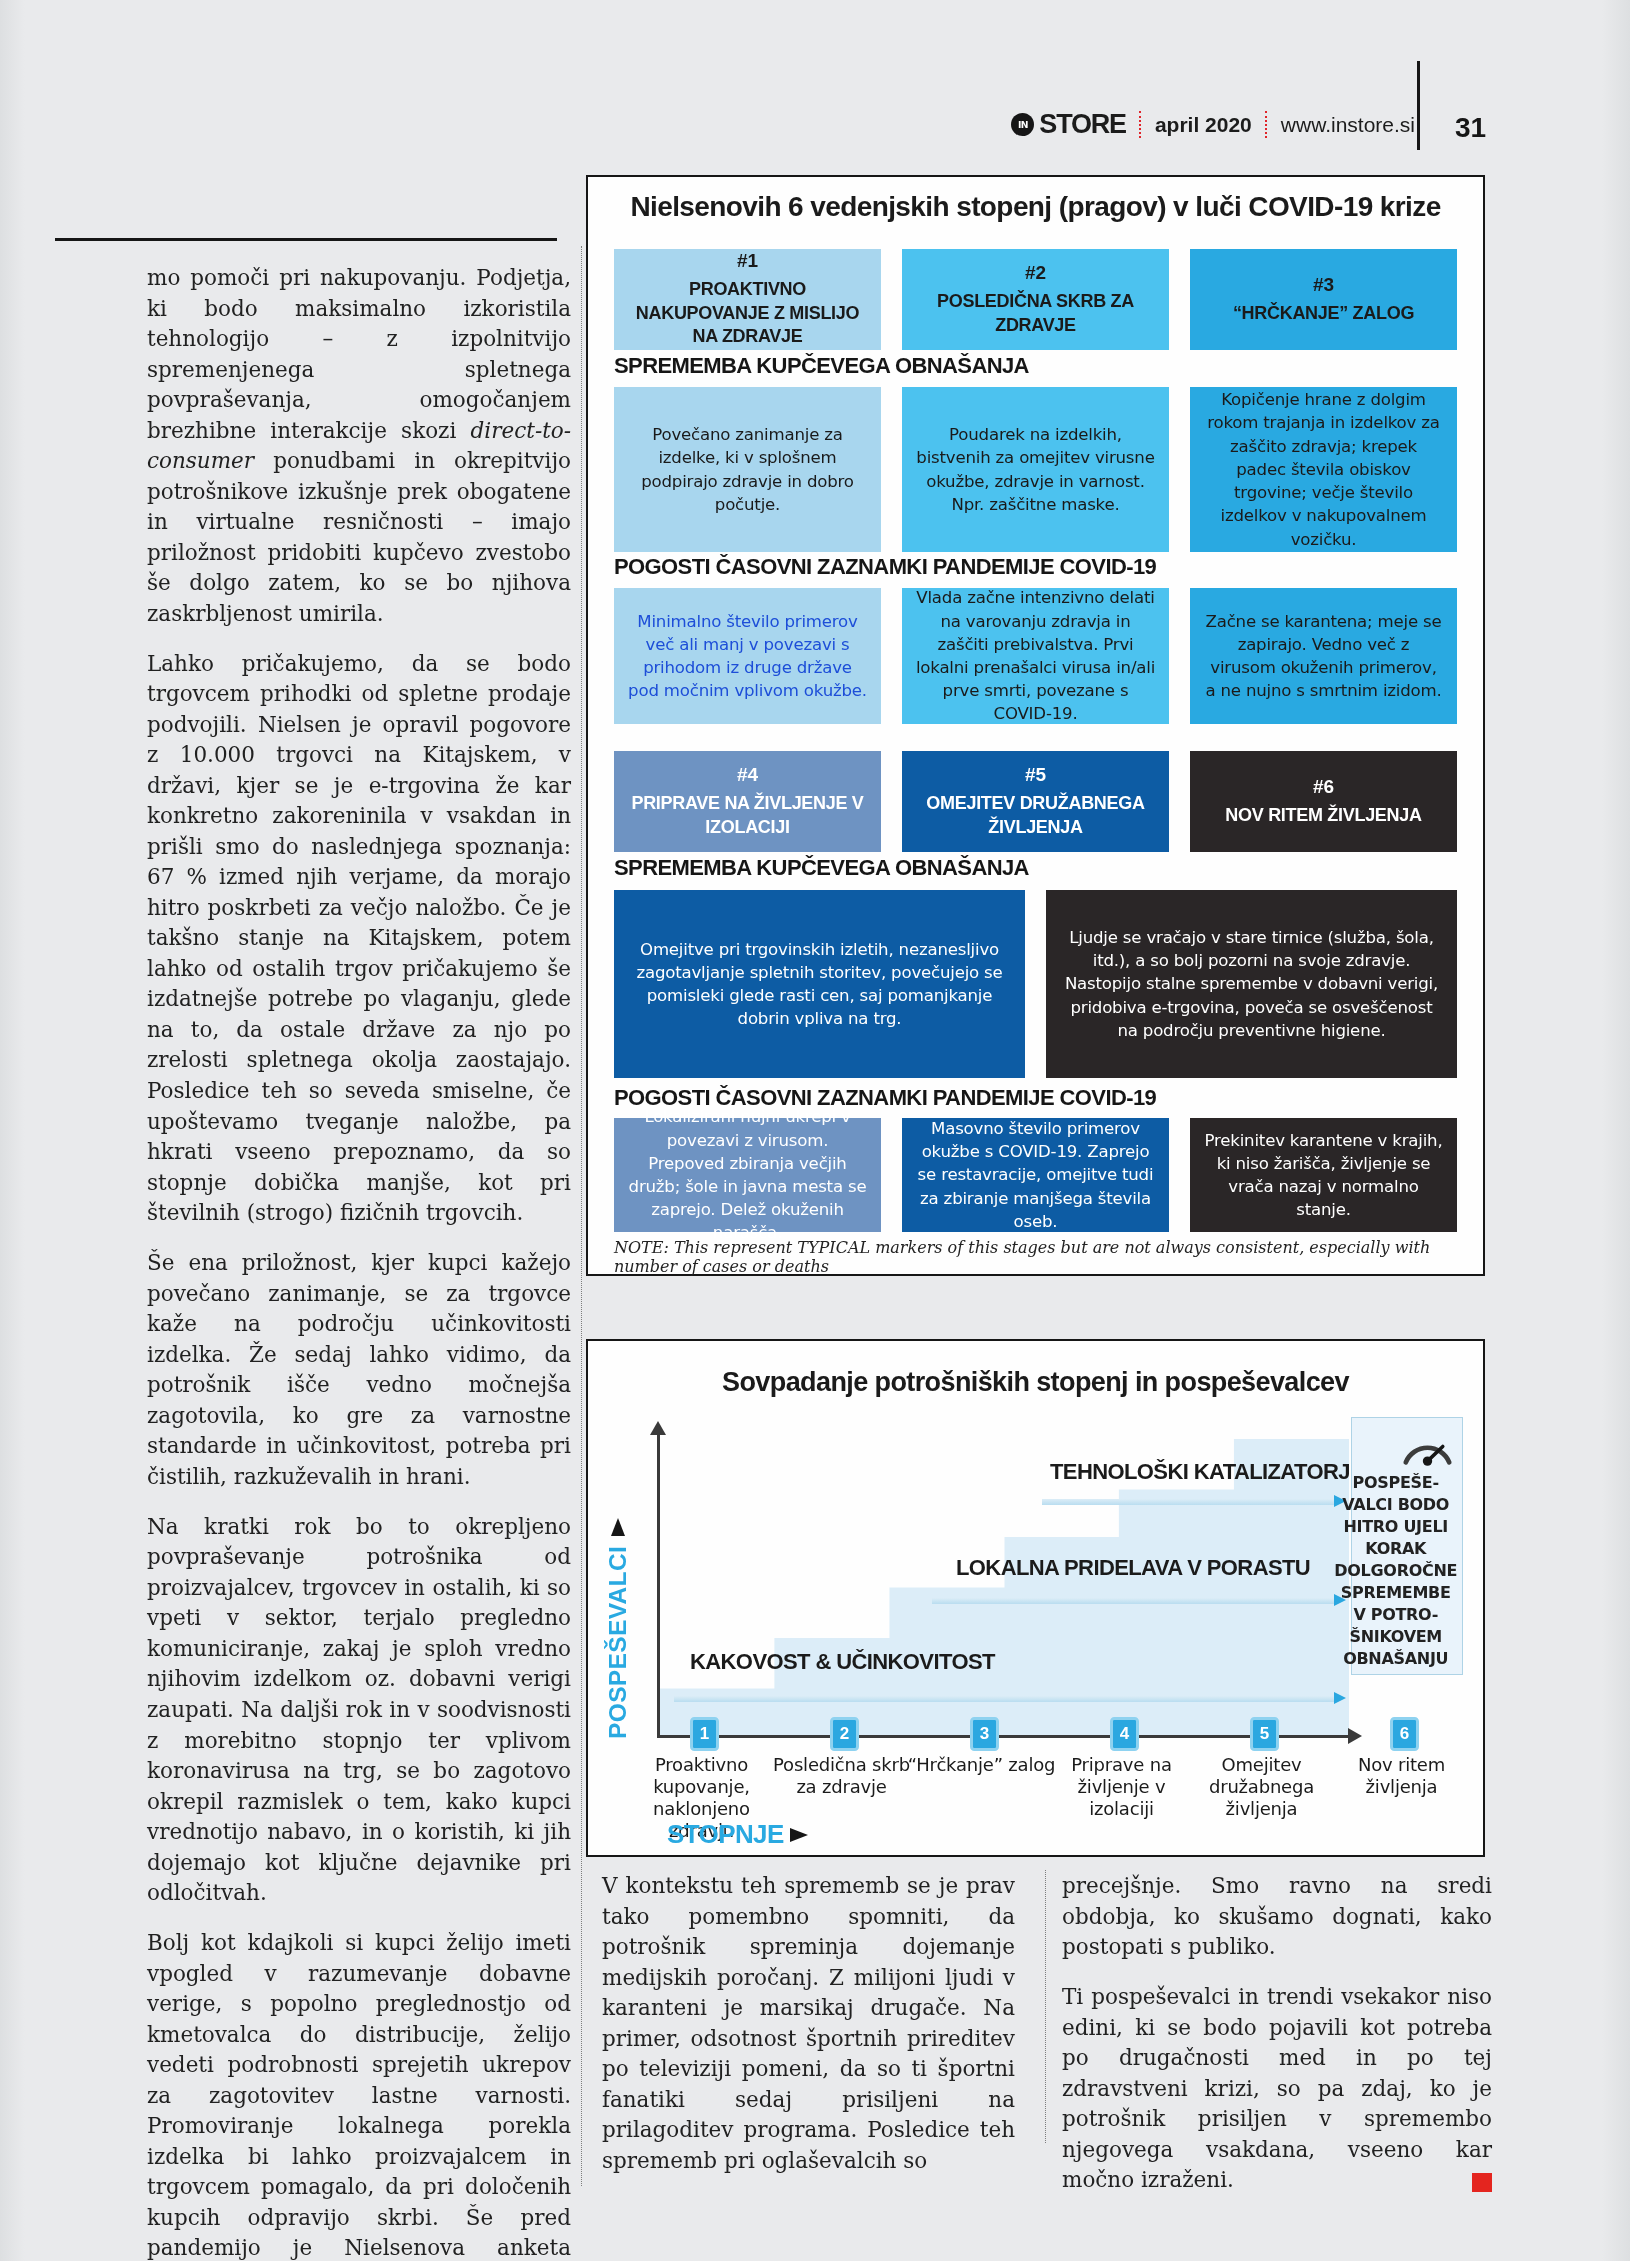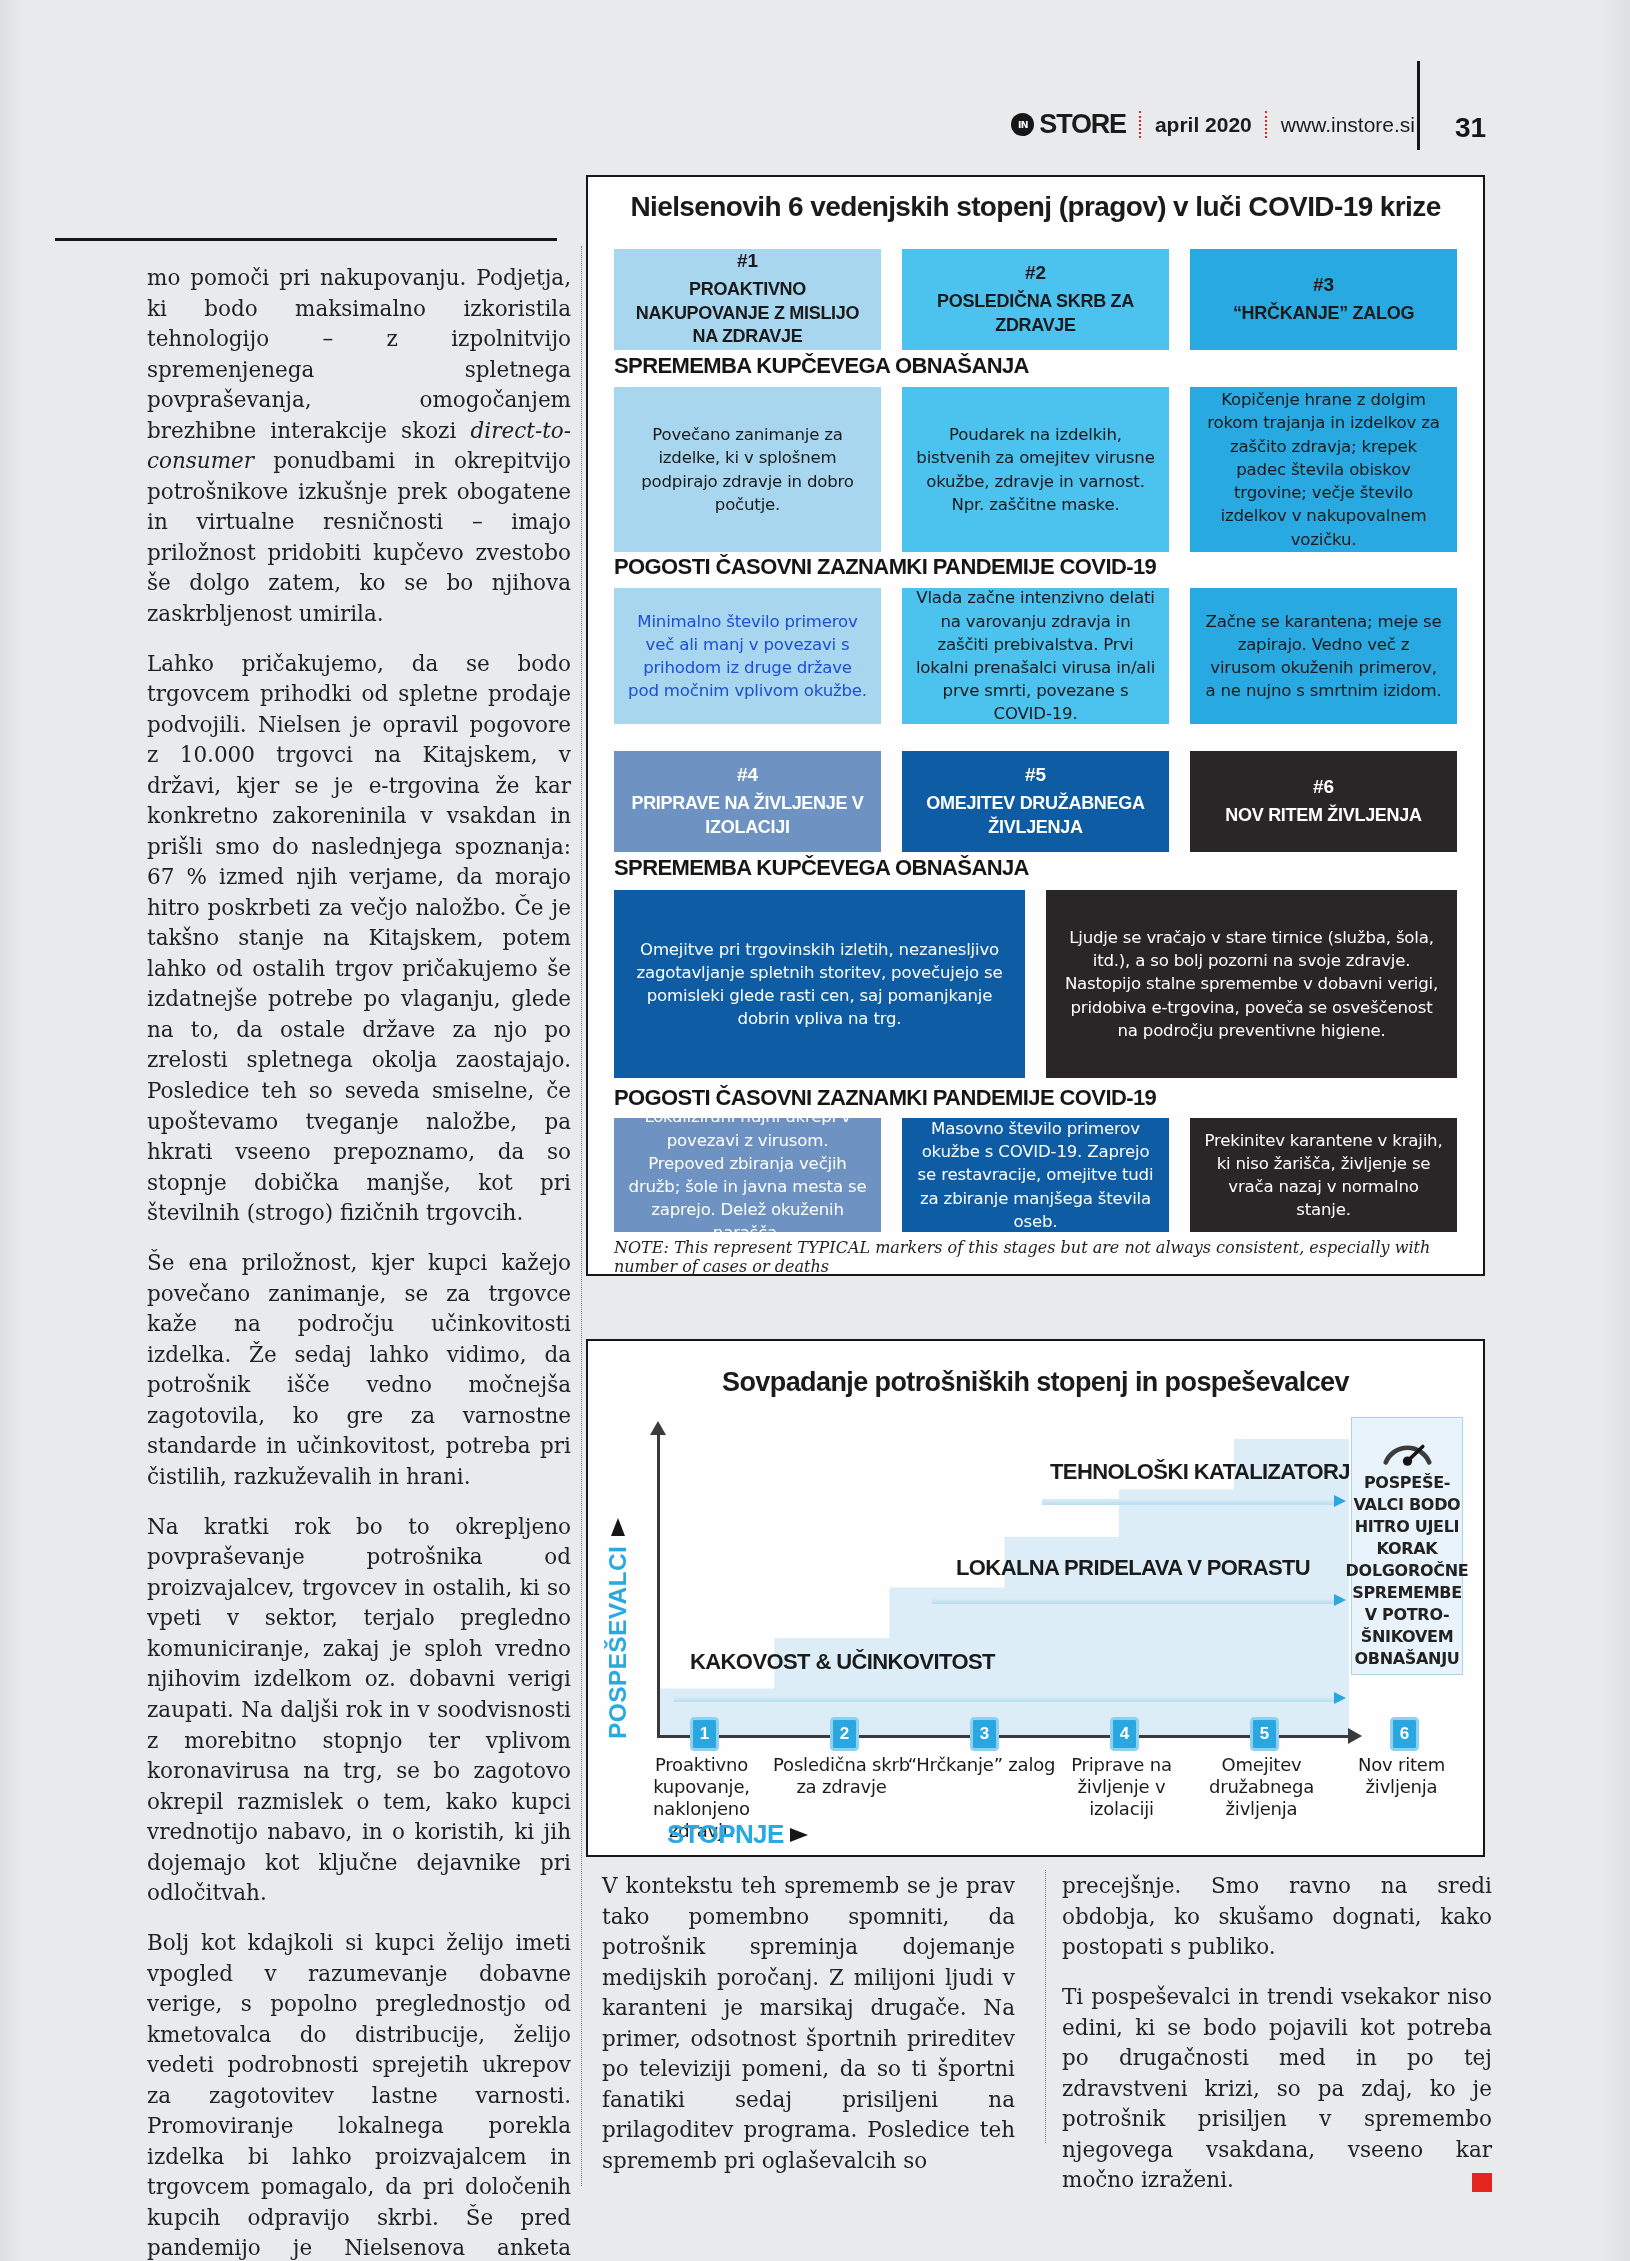--- a/index.html
+++ b/index.html
@@ -50,21 +50,21 @@
     clip-path:polygon(0 100%,0 84%,16.6% 84%,16.6% 67%,33.3% 67%,33.3% 50%,50% 50%,50% 33%,66.6% 33%,66.6% 17%,83.3% 17%,83.3% 0,100% 0,100% 100%);}
   .yaxis{position:absolute;left:69px;top:93px;width:3.1px;height:303px;background:#3a3a3a;}
   .yaxis-arrow{position:absolute;left:62px;top:80px;width:0;height:0;border-left:8.6px solid transparent;border-right:8.6px solid transparent;border-bottom:14.7px solid #3a3a3a;}
   .xaxis{position:absolute;left:69px;top:394px;width:691px;height:3.1px;background:#3a3a3a;}
   .xaxis-arrow{position:absolute;left:760px;top:387px;width:0;height:0;border-top:8px solid transparent;border-bottom:8px solid transparent;border-left:14.7px solid #3a3a3a;}
   .ylabel{position:absolute;left:16px;top:398px;width:307px;transform:rotate(-90deg);transform-origin:0 0;display:flex;align-items:center;gap:9.8px;font-family:"Liberation Sans",sans-serif;font-size:24.6px;font-weight:900;letter-spacing:0.3px;color:#29a9e1;}
   .ylabel .arr{width:0;height:0;border-top:7.4px solid transparent;border-bottom:7.4px solid transparent;border-left:18.4px solid #161616;}
   .acc-label{position:absolute;font-family:"Liberation Sans",sans-serif;font-size:22px;font-weight:900;letter-spacing:-0.6px;color:#1b1b1b;}
   .acc-bar{position:absolute;height:6.1px;background:linear-gradient(#dcedf7,#b9ddf0);}
   .acc-bar .tip{position:absolute;right:-12.3px;top:-3.7px;width:0;height:0;border-top:6.8px solid transparent;border-bottom:6.8px solid transparent;border-left:12.3px solid #2aa7e0;}
-  .callout{position:absolute;left:763px;top:76px;width:112px;height:258px;background:#e9f3fb;border:1.2px solid #aed3e6;display:flex;flex-direction:column;align-items:center;padding:3.7px 4.9px;box-sizing:border-box;}
+  .callout{position:absolute;left:763px;top:76px;width:112px;height:258px;background:#e9f3fb;border:1.2px solid #aed3e6;display:flex;flex-direction:column;align-items:flex-end;padding:3.7px 4.9px;box-sizing:border-box;}
   .callout-text{font-family:"DejaVu Sans",sans-serif;font-size:16px;font-weight:bold;line-height:1.38;text-align:center;color:#222;letter-spacing:-0.3px;}
   .marker{position:absolute;top:376px;width:23px;height:28px;background:#2aa7e0;border:3.1px solid #8ed2f0;border-radius:4.3px;display:flex;align-items:center;justify-content:center;color:#fff;font-family:"Liberation Sans",sans-serif;font-size:17px;font-weight:bold;}
   .stage-label{position:absolute;top:413px;width:153px;text-align:center;font-size:18px;line-height:1.22;color:#1b1b1b;letter-spacing:-0.2px;}
   .xlabel{position:absolute;left:79px;top:478px;display:flex;align-items:center;gap:6.1px;font-family:"Liberation Sans",sans-serif;font-size:26px;font-weight:900;color:#29a9e1;letter-spacing:-0.6px;}
   .xlabel .arr{width:0;height:0;border-top:7.4px solid transparent;border-bottom:7.4px solid transparent;border-left:18.4px solid #161616;}
   .gauge{margin:8.6px 0 6.1px 0;}
 </style>
 </head>
 <body>
 

